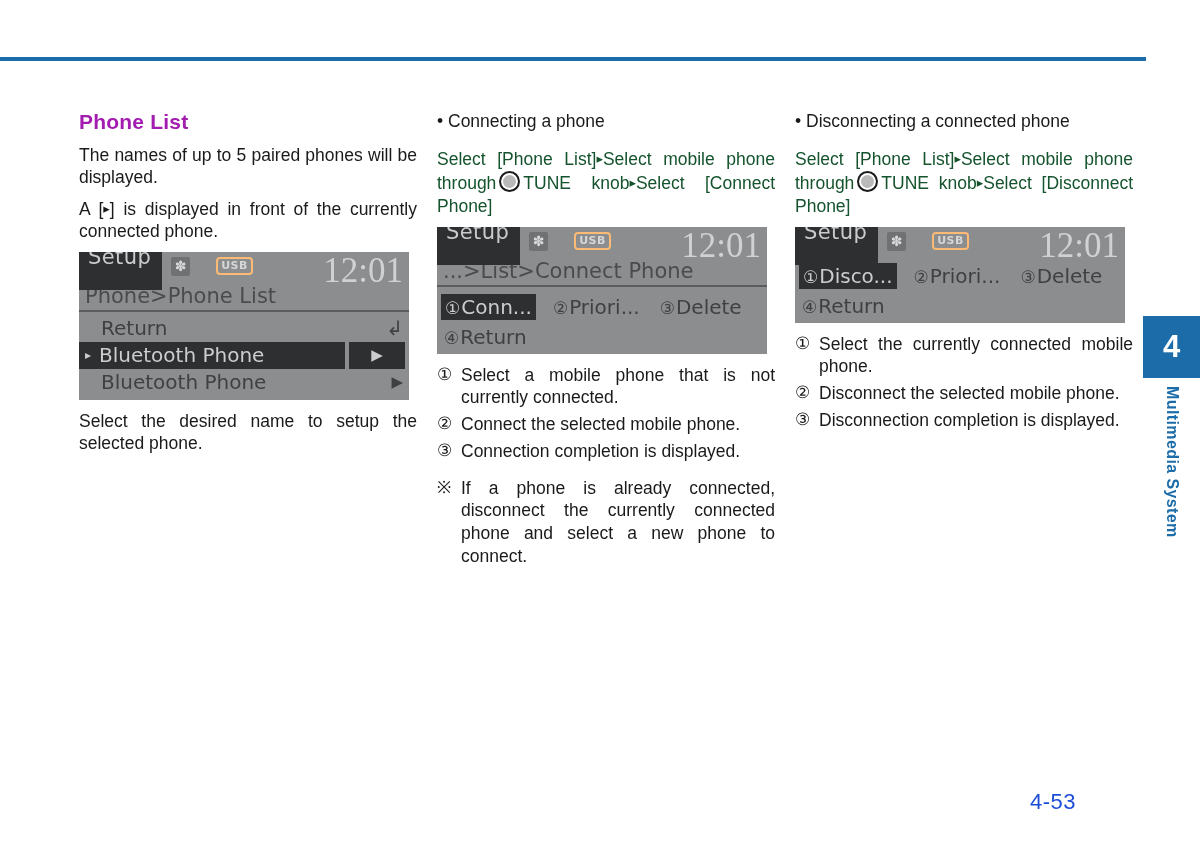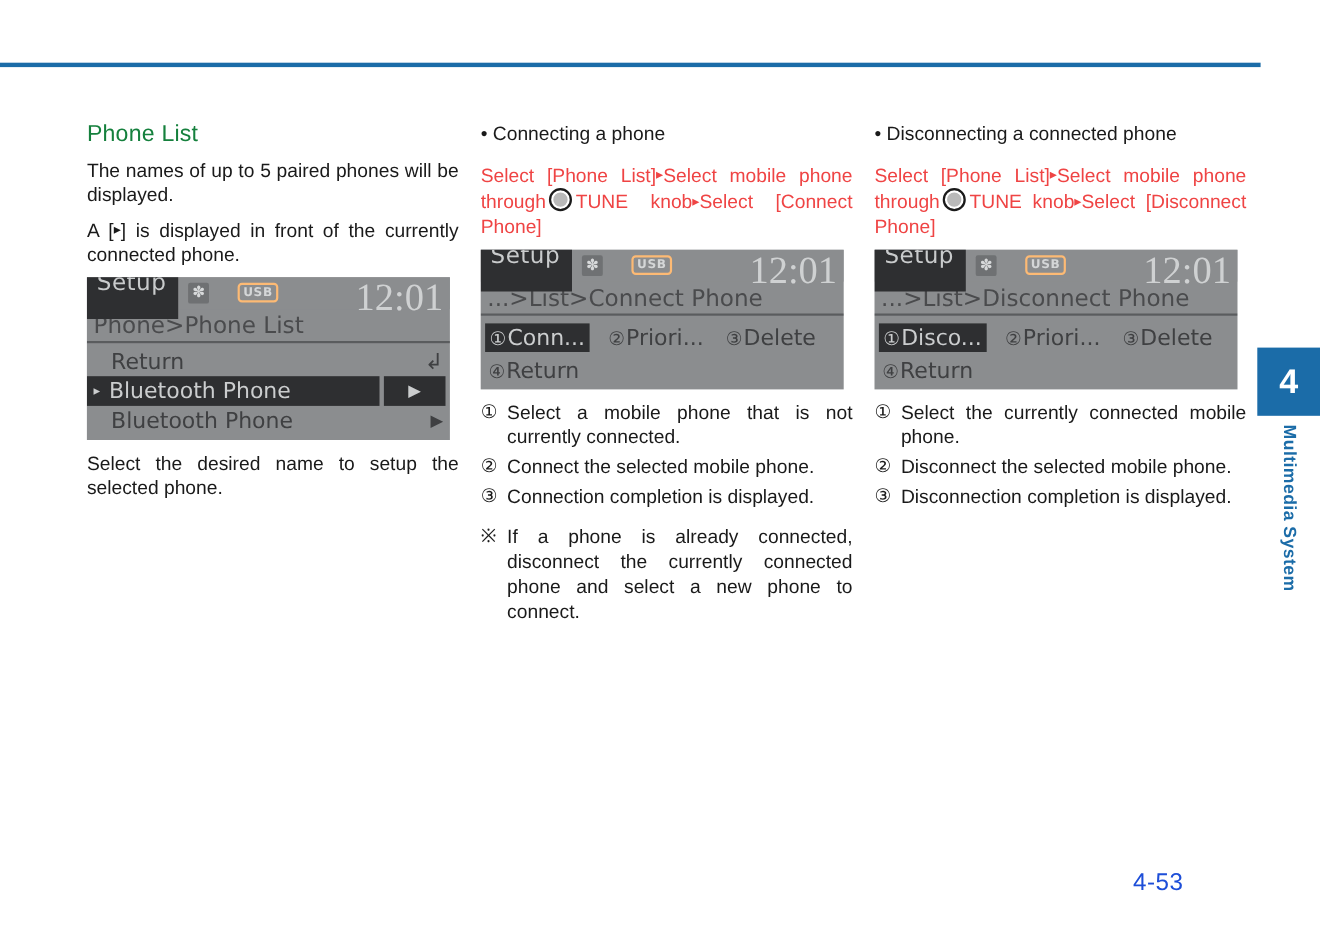--- a/index.html
+++ b/index.html
@@ -81,22 +81,22 @@
     top: 110px;
     width: 338px;
   }
   #col-left   { left: 79px;  }
   #col-mid    { left: 437px; }
   #col-right  { left: 795px; }
 
   h2.section-title {
     margin: 0 0 10px 0;
     font-size: 21px;
-    font-weight: normal;
-    color: #15803d;
+    font-weight: bold;
+    color: #a21caf;
     letter-spacing: 0.2px;
   }
 
   p.body {
     margin: 0 0 9px 0;
     font-size: 17.5px;
     line-height: 1.28;
     text-align: justify;
     color: #1a1a1a;
   }
@@ -106,21 +106,21 @@
     font-size: 17.5px;
     line-height: 1.28;
     color: #1a1a1a;
   }
   p.steps {
     margin: 16px 0 9px 0;
     font-size: 17.5px;
     line-height: 1.3;
     text-align: justify;
     text-align-last: left;
-    color: #ef4444;
+    color: #14532d;
   }
 
   .inline-tri {
     display: inline-block;
     font-size: 13px;
     vertical-align: 2px;
     line-height: 1;
   }
 
   
@@ -432,21 +432,20 @@
 
   <p class="steps"><span>Select [Phone List]</span><span class="inline-tri">▸</span><span>Select mobile phone through</span><span class="knob"></span><span>TUNE knob</span><span class="inline-tri">▸</span><span>Select [Disconnect Phone]</span></p>
 
   <div class="lcd">
     <div class="lcd-topbar">
       <div class="lcd-title">Setup</div>
       <div class="lcd-bt">✽</div>
       <div class="lcd-usb">USB</div>
       <div class="lcd-clock">12:01</div>
     </div>
-    <div class="lcd-breadcrumb">...&gt;List&gt;Disconnect Phone</div>
     <div class="lcd-body">
       <div class="lcd-tiles">
         <span class="lcd-tile hl"><span class="circnum">①</span><span>Disco...</span></span>
         <span class="lcd-tile"><span class="circnum">②</span><span>Priori...</span></span>
         <span class="lcd-tile"><span class="circnum">③</span><span>Delete</span></span>
       </div>
       <div class="lcd-tiles second">
         <span class="lcd-tile"><span class="circnum">④</span><span>Return</span></span>
       </div>
     </div>

